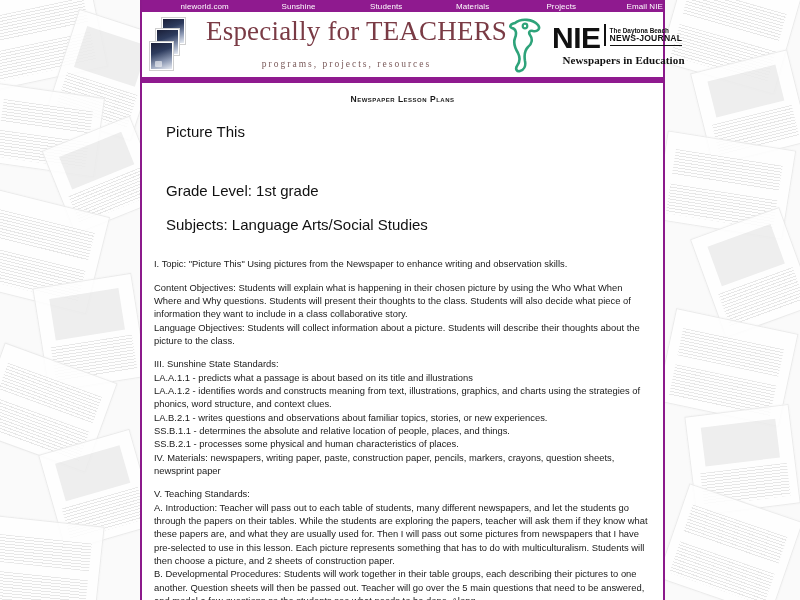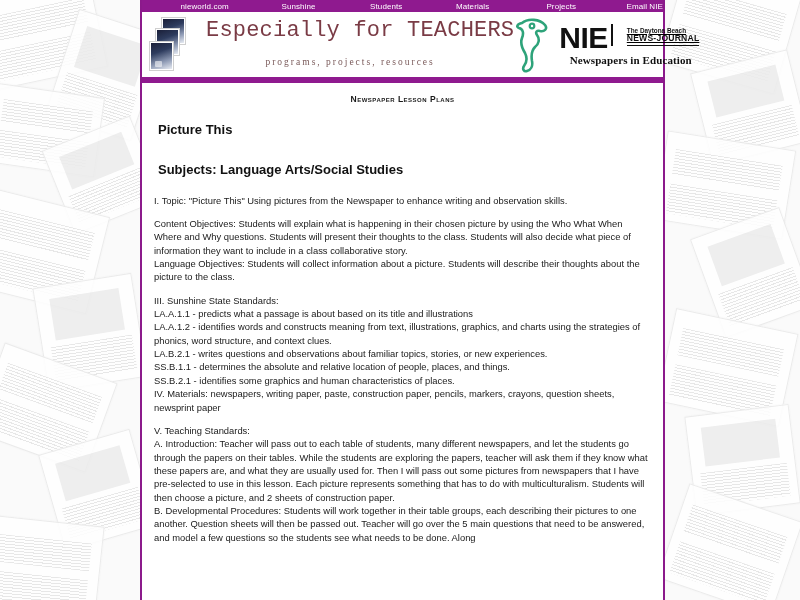--- a/index.html
+++ b/index.html
@@ -116,22 +116,22 @@
     background: rgba(255,255,255,0.55);
     border-radius: 1px;
   }
 
   #brand {
     flex: 1 1 auto;
     padding-left: 10px;
     padding-bottom: 4px;
   }
   #brand-title {
-    font-family: Liberation Mono, monospace;
-    font-size: 22px;
+    font-family: Liberation Serif, serif;
+    font-size: 27px;
     color: #7a3b45;
     letter-spacing: 0.2px;
     line-height: 1.05;
     white-space: nowrap;
   }
   #brand-sub {
     font-family: "Liberation Serif", serif;
     font-size: 9.5px;
     color: #7a5a5a;
     letter-spacing: 2.0px;
@@ -156,23 +156,22 @@
     font-family: "Liberation Sans", sans-serif;
     font-weight: bold;
     font-size: 30px;
     line-height: 0.95;
     letter-spacing: -0.5px;
     color: #111111;
   }
   #nie-journal {
     border-left: 2px solid #111111;
     margin-left: 3px;
-    padding-left: 14px;
+    padding-left: 4px;
     padding-top: 3px;
-    text-decoration: underline;
   }
   #nie-daytona {
     font-size: 6.4px;
     font-weight: bold;
     color: #111111;
     line-height: 1.15;
     white-space: nowrap;
   }
   #nie-newsjournal {
     font-size: 8.6px;
@@ -219,24 +218,24 @@
   }
   .para {
     font-size: 9.4px;
     line-height: 1.42;
     color: #202020;
     margin: 0 0 10px 0;
     text-align: left;
   }
   .para.tight { margin-bottom: 0; }
   .headline {
-    font-size: 13px;
-    font-weight: bold;
-    color: #111111;
-    margin: 4px;
+    font-size: 15px;
+    font-weight: normal;
+    color: #111111;
+    margin: 12px;
     line-height: 1.45;
   }
   .gap-lg { height: 13px; }
   .gap-md { height: 10px; }
 </style>
 </head>
 <body>
 
 <div id="page-bg">
   <div class="scrap" style="left:-20px; top:-10px; width:120px; height:90px; transform:rotate(-12deg);"></div>
@@ -307,35 +306,36 @@
   <div id="masthead-rule"></div>
 
   <div id="content">
 
     <div id="doc-title">Newspaper Lesson Plans</div>
 
     <div class="headline">Picture This</div>
 
     <div class="gap-lg"></div>
 
+    <div class="headline">Grade Level: 1st grade</div>
     <div class="headline">Subjects: Language Arts/Social Studies</div>
 
     <div class="gap-md"></div>
 
     <div class="para">I. Topic: "Picture This" Using pictures from the Newspaper to enhance writing and observation skills.</div>
 
     <div class="para tight">Content Objectives: Students will explain what is happening in their chosen picture by using the Who What When Where and Why questions. Students will present their thoughts to the class. Students will also decide what piece of information they want to include in a class collaborative story.</div>
     <div class="para">Language Objectives: Students will collect information about a picture. Students will describe their thoughts about the picture to the class.</div>
 
     <div class="para tight">III. Sunshine State Standards:</div>
     <div class="para tight">LA.A.1.1 - predicts what a passage is about based on its title and illustrations</div>
     <div class="para tight">LA.A.1.2 - identifies words and constructs meaning from text, illustrations, graphics, and charts using the strategies of phonics, word structure, and context clues.</div>
     <div class="para tight">LA.B.2.1 - writes questions and observations about familiar topics, stories, or new experiences.</div>
     <div class="para tight">SS.B.1.1 - determines the absolute and relative location of people, places, and things.</div>
-    <div class="para tight">SS.B.2.1 - identifies some graphics and human characteristics of places.</div>
+    <div class="para tight">SS.B.2.1 - processes some physical and human characteristics of places.</div>
 
     <div class="para">IV. Materials: newspapers, writing paper, paste, construction paper, pencils, markers, crayons, question sheets, newsprint paper</div>
 
     <div class="para tight">V. Teaching Standards:</div>
     <div class="para tight">A. Introduction: Teacher will pass out to each table of students, many different newspapers, and let the students go through the papers on their tables. While the students are exploring the papers, teacher will ask them if they know what these papers are, and what they are usually used for. Then I will pass out some pictures from newspapers that I have pre-selected to use in this lesson. Each picture represents something that has to do with multiculturalism. Students will then choose a picture, and 2 sheets of construction paper.</div>
     <div class="para tight">B. Developmental Procedures: Students will work together in their table groups, each describing their pictures to one another. Question sheets will then be passed out. Teacher will go over the 5 main questions that need to be answered, and model a few questions so the students see what needs to be done. Along</div>
 
   </div>
 </div>
 

